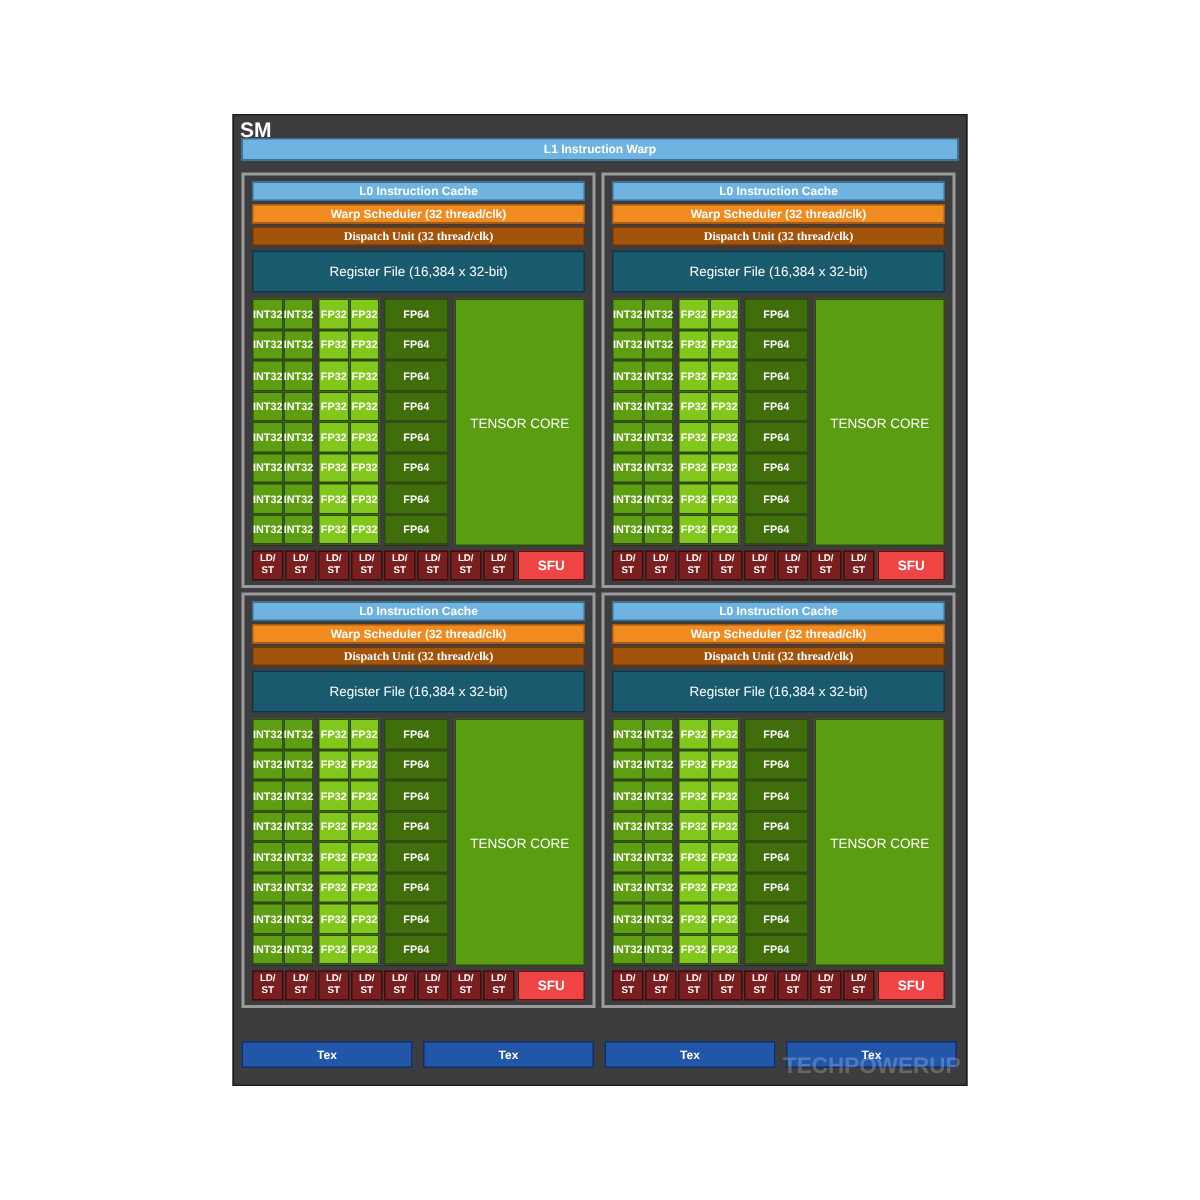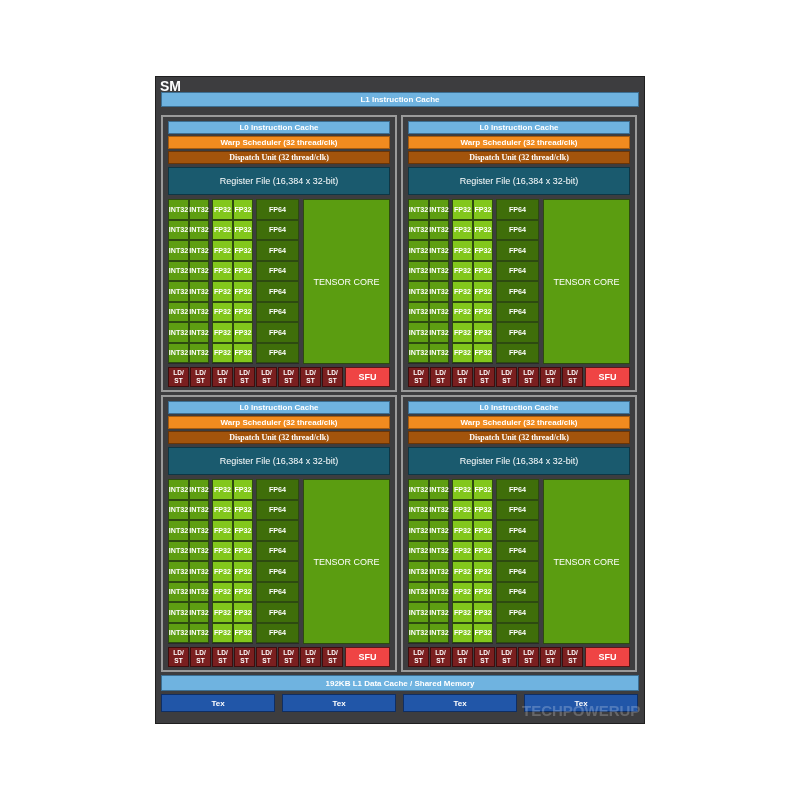--- a/index.html
+++ b/index.html
@@ -21,21 +21,21 @@
   .ldst{background:#7a1f1f;border-color:#3e0d0d;line-height:8px;text-align:center;font-size:6.5px;flex-direction:column;}
   .sfu{background:#ef4444;border-color:#5c1717;font-size:9px;font-weight:bold;}
   .grpbg{position:absolute;background:#2a2a2a;}
   .watermark{position:absolute;left:522px;top:702px;color:rgba(255,255,255,0.22);font-size:15px;font-weight:bold;letter-spacing:0px;}
 </style>
 </head>
 <body>
 
 <div class="sm" id="sm">
   <div class="sm-title">SM</div>
-  <div class="bar lightblue" style="left:5px;top:15px;width:478px;height:15px;">L1 Instruction Cache</div>
+  <div class="bar lightblue" style="left:5px;top:15px;width:478px;height:15px;">L1 Instruction Warp</div>
   <div id="quads">
       <div class="quad" style="left:5px;top:38px;">
         <div class="bar lightblue" style="left:5px;top:4px;width:222px;height:13px;">L0 Instruction Cache</div>
         <div class="bar orange" style="left:5px;top:19px;width:222px;height:13px;">Warp Scheduler (32 thread/clk)</div>
         <div class="bar brown" style="left:5px;top:34px;width:222px;height:13px;">Dispatch Unit (32 thread/clk)</div>
         <div class="bar teal" style="left:5px;top:50px;width:222px;height:28px;">Register File (16,384 x 32-bit)</div>
         <div class="grpbg" style="left:5px;top:82px;width:41px;height:165px;"></div>
         <div class="grpbg" style="left:49px;top:82px;width:41px;height:165px;"></div>
         <div class="grpbg" style="left:93px;top:82px;width:43px;height:165px;"></div>
         <div class="cell int" style="left:5px;top:82.0px;width:21px;height:20.5px;">INT32</div>
@@ -356,19 +356,18 @@
           <span>LD/</span>
           <span>ST</span>
         </div>
         <div class="cell ldst" style="left:159px;top:250px;width:21px;height:20px;">
           <span>LD/</span>
           <span>ST</span>
         </div>
         <div class="cell sfu" style="left:182px;top:250px;width:45px;height:20px;">SFU</div>
       </div>
     </div>
-  <div class="bar lightblue" style="left:5px;top:598px;width:478px;height:16px;">192KB L1 Data Cache / Shared Memory</div>
   <div class="bar texbar" style="left:5px;top:617px;width:114px;height:18px;">Tex</div>
   <div class="bar texbar" style="left:126px;top:617px;width:114px;height:18px;">Tex</div>
   <div class="bar texbar" style="left:247px;top:617px;width:114px;height:18px;">Tex</div>
   <div class="bar texbar" style="left:368px;top:617px;width:114px;height:18px;">Tex</div>
 </div>
 <div class="watermark">TECHPOWERUP</div>
 
 </body></html>

